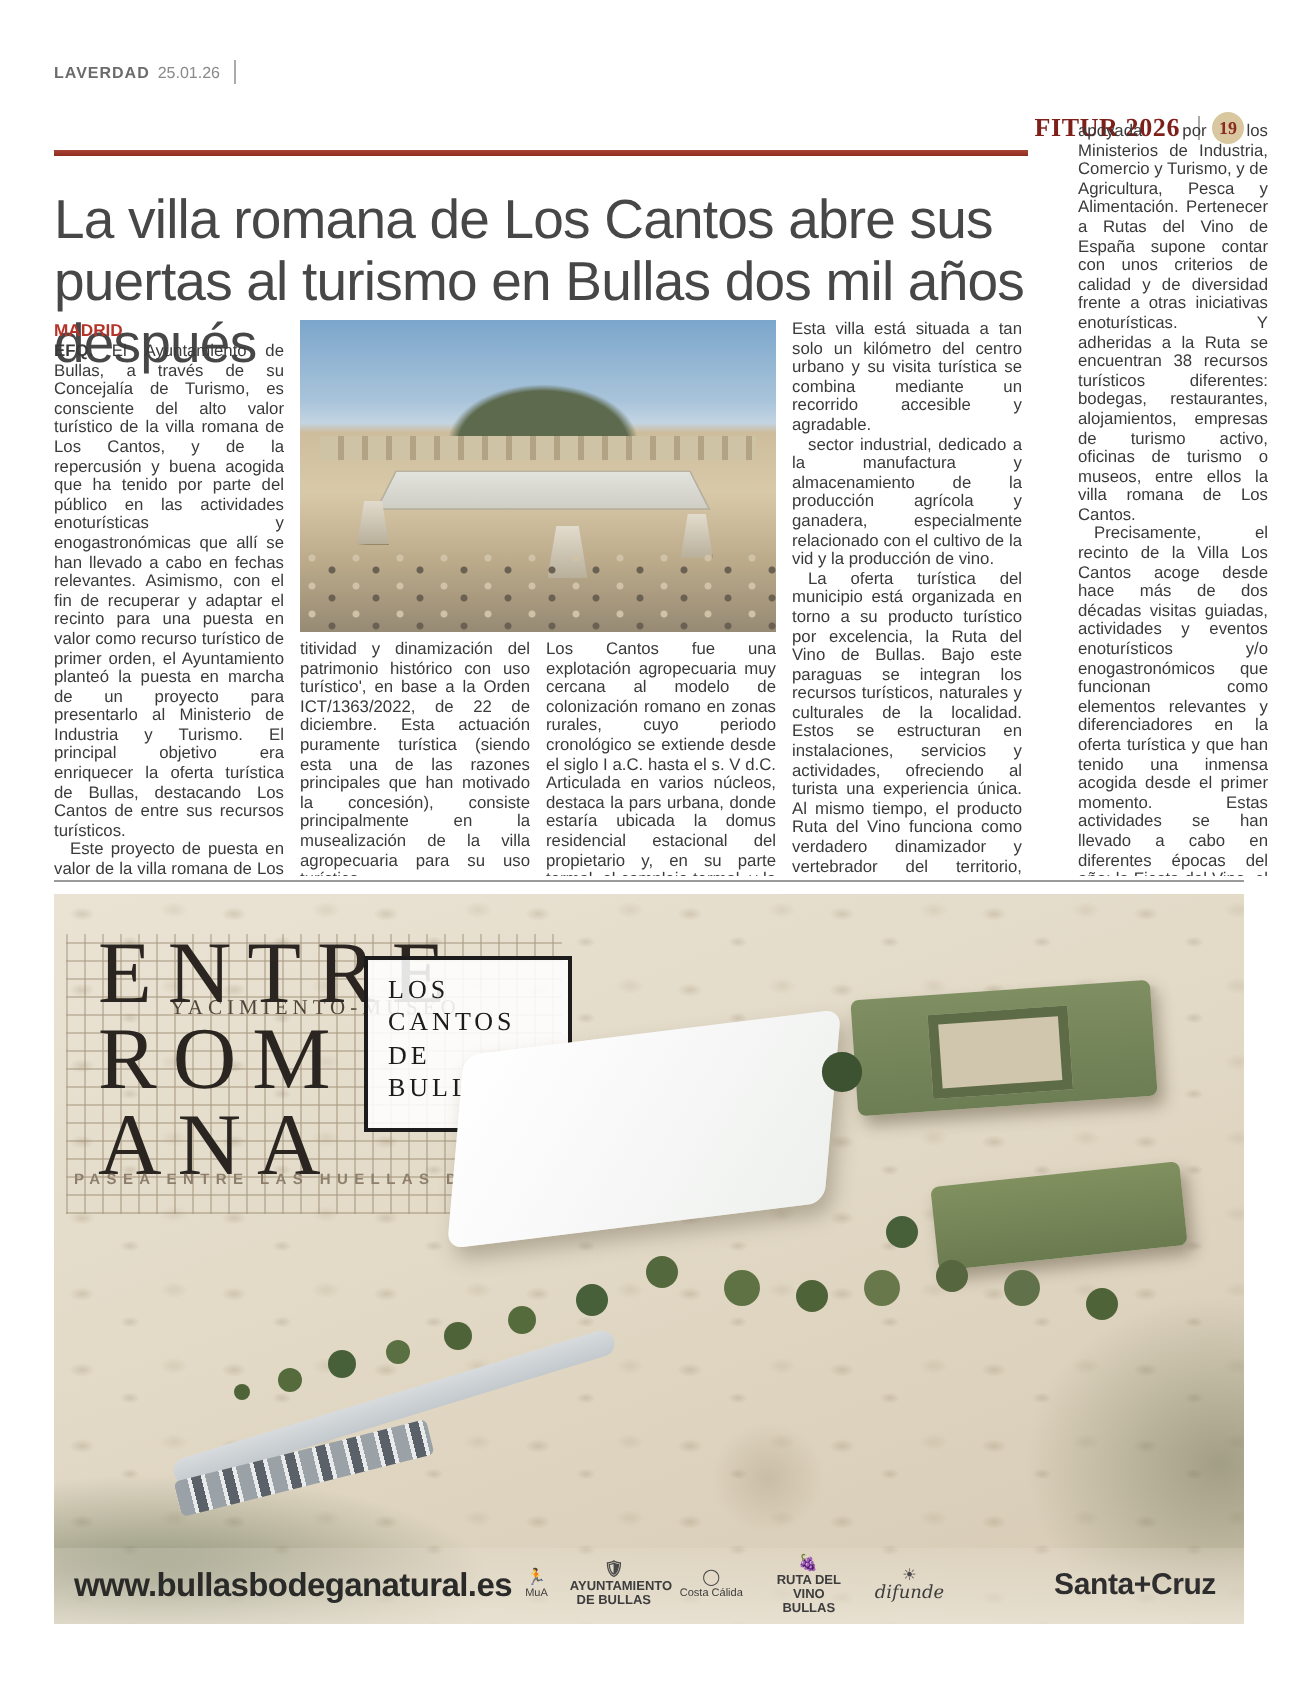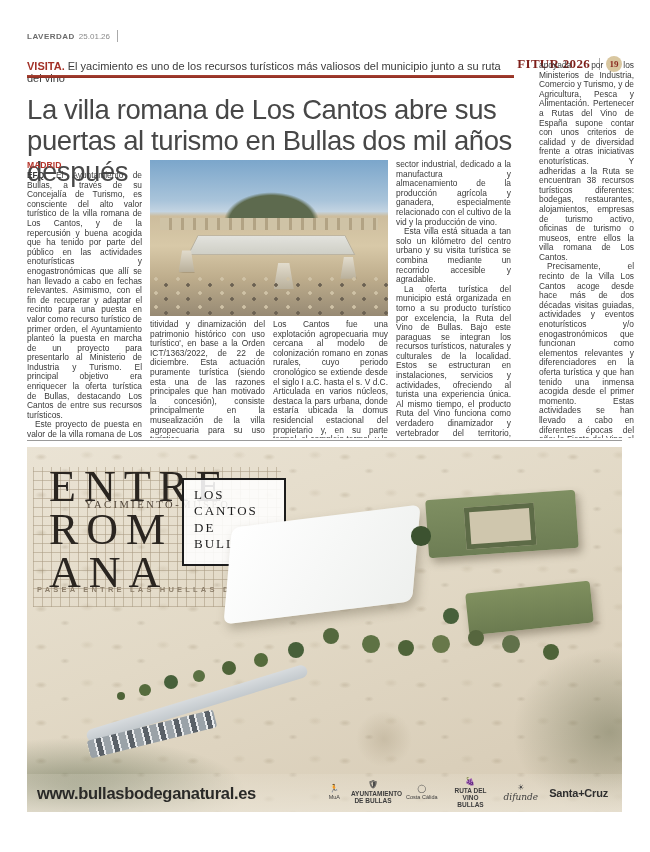--- a/index.html
+++ b/index.html
@@ -113,41 +113,40 @@
   
   .ad-footer { position:absolute; left:0; bottom:0; width:100%; height:38px;
                background:linear-gradient(rgba(236,230,216,.2), rgba(236,230,216,.75));
                display:flex; align-items:center; }
   .ad-url { font-size:16.5px; font-weight:bold; color:#2a2a28; letter-spacing:-.3px; margin-left:10px;text-align:center; }
   .ad-logos { display:flex; align-items:center; gap:11px; margin-left:auto; margin-right:14px; }
   .logo-item { font-size:5.5px; color:#3d3d3d; text-align:center; line-height:1.1; max-width:44px; }
   .logo-item .glyph { display:block; font-size:8px; line-height:1; margin-bottom:1px; color:#4a4a4a; }
   .logo-strong { font-weight:bold; font-size:6.5px; }
   .logo-script { font-family:"DejaVu Serif", serif; font-style:italic; font-size:9px; }
-  .logo-santacruz { font-weight:bold; font-size:11px; color:#2e2e2e; letter-spacing:-.2px; }
+  .logo-santacruz { font-weight:bold; font-size:15px; color:#2e2e2e; letter-spacing:-.2px;margin-left:44px; }
 </style>
 </head>
 <body>
 
 <div class="page">
 
   <div class="folio">
     <div class="folio-left">
       <span class="masthead">LAVERDAD</span>
       <span class="folio-date">25.01.26</span>
       <span class="folio-vrule"></span>
     </div>
     <div class="folio-right">
       <span class="fitur">FITUR 2026</span>
       <span class="folio-vrule"></span>
       <span class="badge">19</span>
     </div>
   </div>
 
-  <div class="kicker"><b>VISITA.</b><span> El yacimiento es uno de los recursos turísticos más valiosos del municipio junto a su ruta del vino</span></div>
   <div class="redbar"></div>
 
   <h1 class="headline">La villa romana de Los Cantos abre sus puertas al turismo en Bullas dos mil años después</h1>
 
   <div class="body-cols bodytext">
     <div class="col">
       <div class="city">MADRID</div>
       <p><span class="lead-initials">EFQ.</span><span> El Ayuntamiento de Bullas, a través de su Concejalía de Turismo, es consciente del alto valor turístico de la villa romana de Los Cantos, y de la repercusión y buena acogida que ha tenido por parte del público en las actividades enoturísticas y enogastronómicas que allí se han llevado a cabo en fechas relevantes. Asimismo, con el fin de recuperar y adaptar el recinto para una puesta en valor como recurso turístico de primer orden, el Ayuntamiento planteó la puesta en marcha de un proyecto para presentarlo al Ministerio de Industria y Turismo. El principal objetivo era enriquecer la oferta turística de Bullas, destacando Los Cantos de entre sus recursos turísticos.</span></p>
       <p>Este proyecto de puesta en valor de la villa romana de Los Cantos para uso turístico ha sido uno de los seleccionados desde el Ministerio de cuantos se han presentado a nivel nacional. Su aprobación ha supuesto la concesión de una ayuda al Ayuntamiento de Bullas de 2.981.865 euros, de acuerdo a la convocatoria del 'Programa de mejora de la compe-</p>
     </div>
@@ -166,22 +165,22 @@
         <div class="col">
           <p>titividad y dinamización del patrimonio histórico con uso turístico', en base a la Orden ICT/1363/2022, de 22 de diciembre. Esta actuación puramente turística (siendo esta una de las razones principales que han motivado la concesión), consiste principalmente en la musealización de la villa agropecuaria para su uso turístico.</p>
         </div>
         <div class="col">
           <p>Los Cantos fue una explotación agropecuaria muy cercana al modelo de colonización romano en zonas rurales, cuyo periodo cronológico se extiende desde el siglo I a.C. hasta el s. V d.C. Articulada en varios núcleos, destaca la pars urbana, donde estaría ubicada la domus residencial estacional del propietario y, en su parte termal, el complejo termal, y la pars frumentaria, o</p>
         </div>
       </div>
     </div>
 
     <div class="col">
+      <p>Esta villa está situada a tan solo un kilómetro del centro urbano y su visita turística se combina mediante un recorrido accesible y agradable.</p>
       <p>sector industrial, dedicado a la manufactura y almacenamiento de la producción agrícola y ganadera, especialmente relacionado con el cultivo de la vid y la producción de vino.</p>
-      <p>Esta villa está situada a tan solo un kilómetro del centro urbano y su visita turística se combina mediante un recorrido accesible y agradable.</p>
       <p>La oferta turística del municipio está organizada en torno a su producto turístico por excelencia, la Ruta del Vino de Bullas. Bajo este paraguas se integran los recursos turísticos, naturales y culturales de la localidad. Estos se estructuran en instalaciones, servicios y actividades, ofreciendo al turista una experiencia única. Al mismo tiempo, el producto Ruta del Vino funciona como verdadero dinamizador y vertebrador del territorio, marcando precisamente una línea diferenciadora, y bien definida para el disfrute del visitante y/o turista.</p>
 
     </div>
   </div>
 
   <div class="col5 bodytext">
     <p>apoyada por los Ministerios de Industria, Comercio y Turismo, y de Agricultura, Pesca y Alimentación. Pertenecer a Rutas del Vino de España supone contar con unos criterios de calidad y de diversidad frente a otras iniciativas enoturísticas. Y adheridas a la Ruta se encuentran 38 recursos turísticos diferentes: bodegas, restaurantes, alojamientos, empresas de turismo activo, oficinas de turismo o museos, entre ellos la villa romana de Los Cantos.</p>
     <p>Precisamente, el recinto de la Villa Los Cantos acoge desde hace más de dos décadas visitas guiadas, actividades y eventos enoturísticos y/o enogastronómicos que funcionan como elementos relevantes y diferenciadores en la oferta turística y que han tenido una inmensa acogida desde el primer momento. Estas actividades se han llevado a cabo en diferentes épocas del año: la Fiesta del Vino, el ciclo de 'Vítiate (programación enoturística que difunde la cultura del vino en Bullas), el Día Internacional de los Museos, Día Mundial del Turismo, o los días de abiertos por excavación, etc.</p>
 
   </div>

